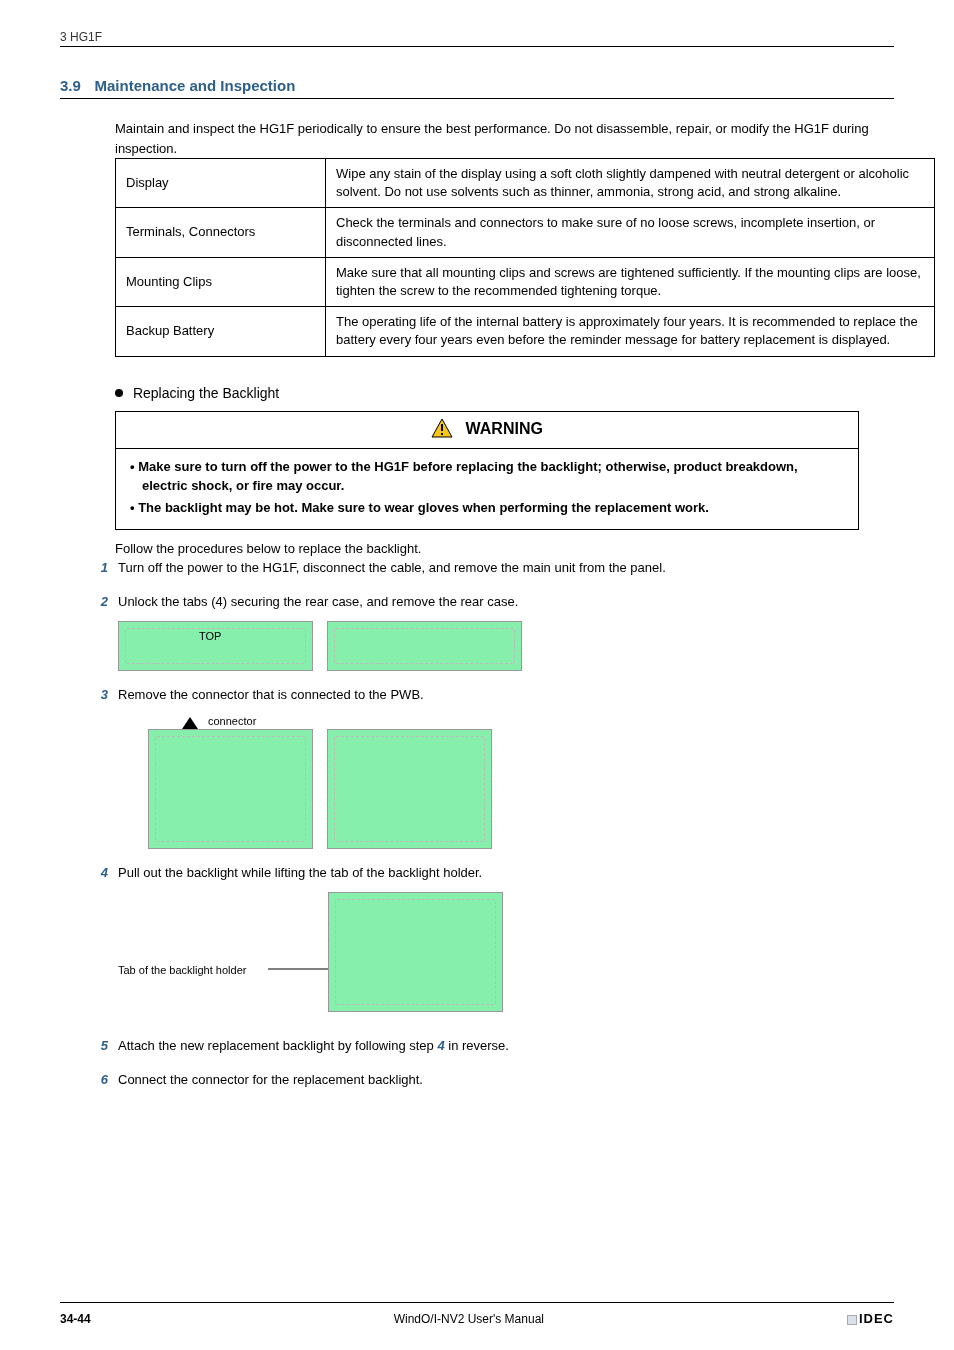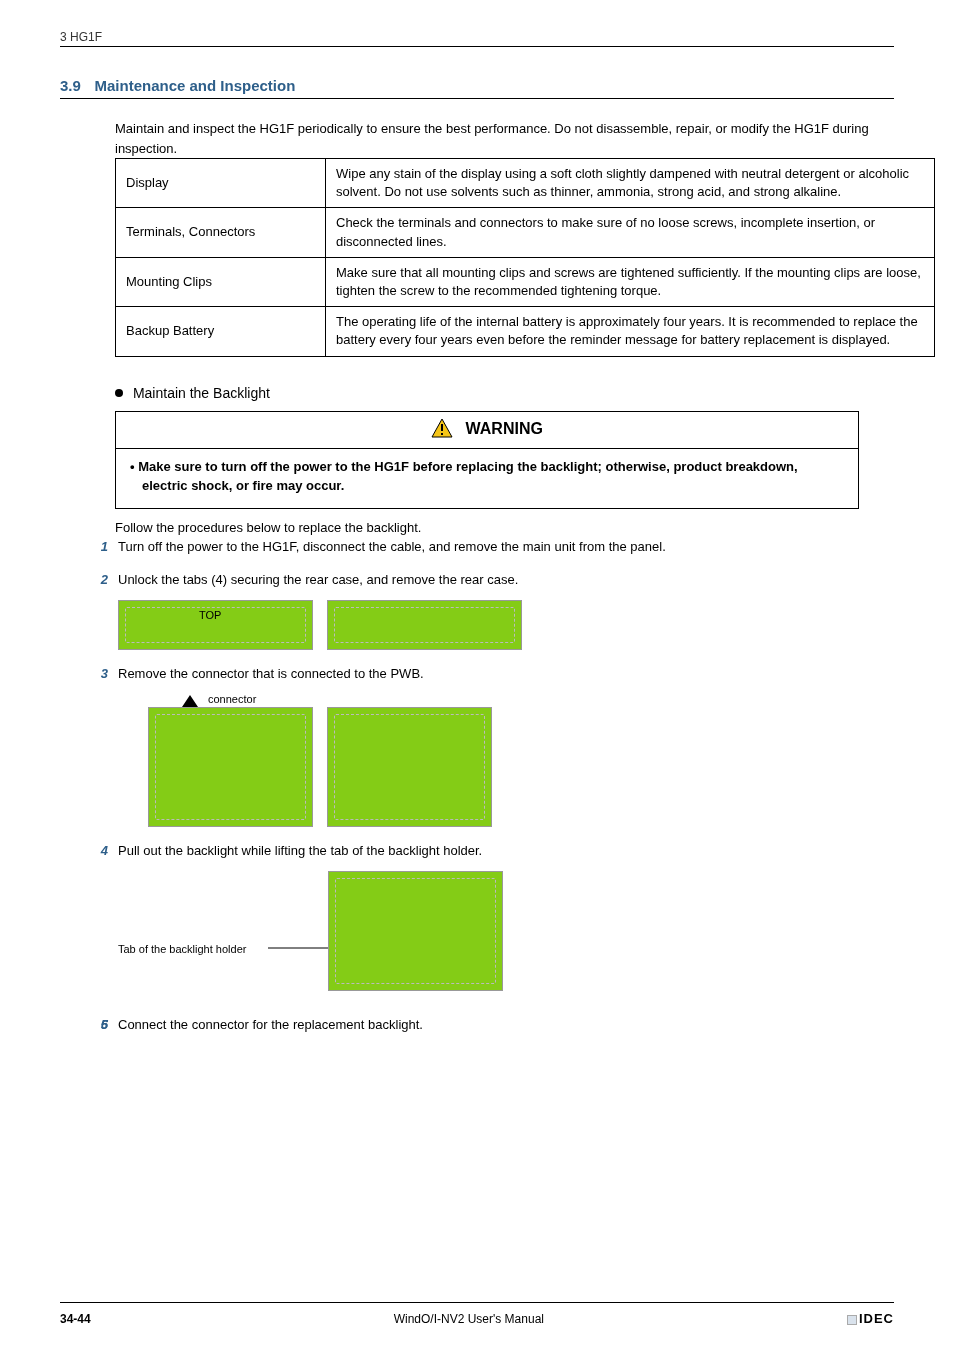--- a/index.html
+++ b/index.html
@@ -132,21 +132,21 @@
     font-style: italic;
     color: #2e5f8a;
   }
   .fig-area {
     margin-top: 10px;
     margin-bottom: 6px;
   }
   .fig-placeholder {
     display: inline-block;
     border: 1px solid #999;
-    background: #84cc16;
+    background: #86efac;
     vertical-align: top;
     margin-right: 10px;
     position: relative;
   }
   .fig-placeholder .fig-inner {
     position: absolute;
     inset: 6px;
     border: 1px dashed #bbb;
     border-radius: 2px;
   }
@@ -217,36 +217,37 @@
   </tr>
   <tr>
     <td class="label">Backup Battery</td>
     <td>The operating life of the internal battery is approximately four years. It is recommended to replace the battery every four years even before the reminder message for battery replacement is displayed.</td>
   </tr>
 </tbody>
   </table>
 
 <div class="sub-heading">
   <span class="bullet-dot"></span>
-  <span>Maintain the Backlight</span>
+  <span>Replacing the Backlight</span>
 </div>
 
 <div class="warning-box">
   <div class="warning-head">
     <span class="warn-tri">
       <svg width="22" height="20" viewBox="0 0 22 20">
         <polygon points="11,1 21,19 1,19" fill="#f5c518" stroke="#000" stroke-width="1"></polygon>
         <rect x="10" y="6" width="2" height="7" fill="#000"></rect>
         <rect x="10" y="15" width="2" height="2" fill="#000"></rect>
       </svg>
     </span>
     <span>WARNING</span>
   </div>
   <div class="warning-body">
     <div class="witem">• <span>Make sure to turn off the power to the HG1F before replacing the backlight; otherwise, product breakdown, electric shock, or fire may occur.</span></div>
+    <div class="witem">• <span>The backlight may be hot. Make sure to wear gloves when performing the replacement work.</span></div>
   </div>
 </div>
 
 <p class="follow-text">Follow the procedures below to replace the backlight.</p>
 
 <ol class="steps">
   <li>
     <span class="step-num">1</span>
     <span>Turn off the power to the HG1F, disconnect the cable, and remove the main unit from the panel.</span>
   </li>
@@ -287,20 +288,23 @@
       <svg width="60" height="2" style="position:absolute;left:150px;top:76px;">
         <line x1="0" y1="1" x2="60" y2="1" stroke="#000" stroke-width="1"></line>
       </svg>
       <div class="fig-placeholder" style="width:175px;height:120px;position:absolute;left:210px;top:0;">
         <div class="fig-inner"></div>
       </div>
     </div>
   </li>
   <li>
     <span class="step-num">5</span>
+    <span>
+      <span>Attach the new replacement backlight by following step </span><span class="step-ref">4</span><span> in reverse.</span>
+    </span>
   </li>
   <li>
     <span class="step-num">6</span>
     <span>Connect the connector for the replacement backlight.</span>
   </li>
 </ol>
 
 <div class="footer">
   <hr class="footer-rule">
   <div class="footer-row">

